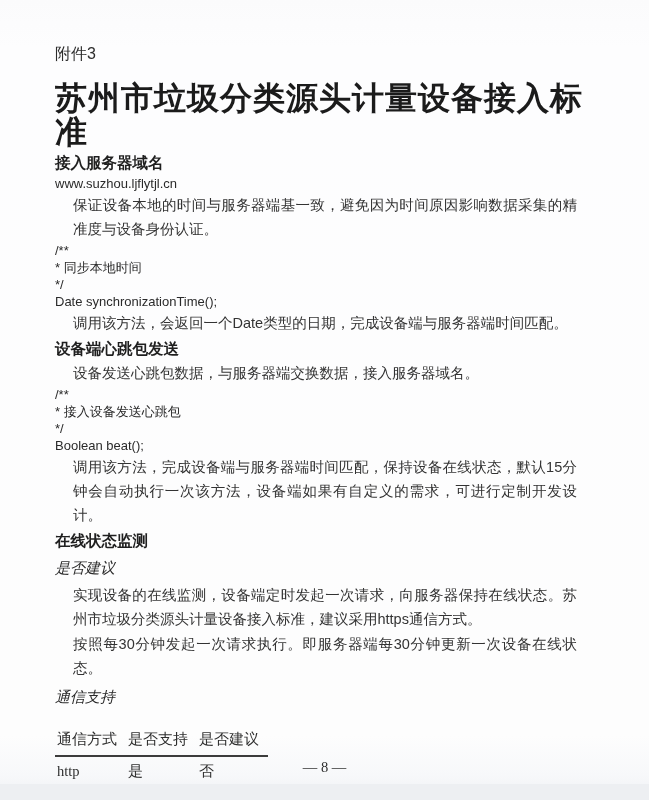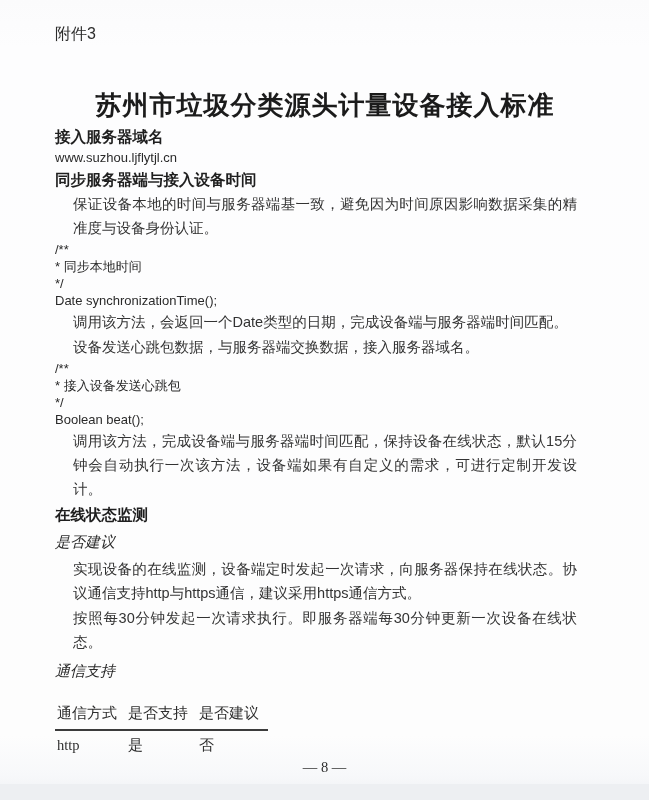--- a/index.html
+++ b/index.html
@@ -11,32 +11,32 @@
   .page {
     position: relative;
     width: 649px;
     height: 800px;
     margin: 0 auto;
     background: linear-gradient(180deg, #fbfbfc 0%, #fdfdfe 6%, #fdfdfd 92%, #f7f8fa 97%, #eef0f3 100%);
     overflow: hidden;
     color: #2f2f2f;
   }
   .content {
-    padding: 24px 54px 0 55px;
+    padding: 44px 54px 0 55px;
   }
   .attachment {
     font-size: 16px;
     color: #2c2c2c;
     line-height: 20px;
   }
   .doc-title {
-    margin-top: 45px;
-    text-align: center;
+    margin-top: 17px;
+    text-align: left;
     font-family: "Liberation Serif", "DejaVu Serif", serif;
-    font-size: 26px;
+    font-size: 32px;
     font-weight: bold;
     letter-spacing: 1px;
     color: #1b1b1b;
     line-height: 34px;
   }
   .body-start {
     margin-top: 48px;
   }
   .sec-heading {
     font-size: 15.5px;
@@ -116,38 +116,38 @@
 <div class="page">
   <div class="content">
 
     <div class="attachment">附件3</div>
 
     <div class="doc-title">苏州市垃圾分类源头计量设备接入标准</div>
 
     <div class="sec-heading body-start">接入服务器域名</div>
     <div class="code-line">www.suzhou.ljflytjl.cn</div>
 
-    <div class="sec-heading">同步服务器端与接入设备时间</div>
     <p class="para">保证设备本地的时间与服务器端基一致，避免因为时间原因影响数据采集的精准度与设备身份认证。</p>
     <div class="code-line">/**</div>
     <div class="code-line">* 同步本地时间</div>
     <div class="code-line">*/</div>
     <div class="code-line">Date synchronizationTime();</div>
     <p class="para">调用该方法，会返回一个Date类型的日期，完成设备端与服务器端时间匹配。</p>
 
+    <div class="sec-heading">设备端心跳包发送</div>
     <p class="para">设备发送心跳包数据，与服务器端交换数据，接入服务器域名。</p>
     <div class="code-line">/**</div>
     <div class="code-line">* 接入设备发送心跳包</div>
     <div class="code-line">*/</div>
     <div class="code-line">Boolean beat();</div>
     <p class="para">调用该方法，完成设备端与服务器端时间匹配，保持设备在线状态，默认15分钟会自动执行一次该方法，设备端如果有自定义的需求，可进行定制开发设计。</p>
 
     <div class="sec-heading">在线状态监测</div>
     <div class="sub-italic">是否建议</div>
-    <p class="para">实现设备的在线监测，设备端定时发起一次请求，向服务器保持在线状态。协议通信支持http与https通信，建议采用https通信方式。</p>
+    <p class="para">实现设备的在线监测，设备端定时发起一次请求，向服务器保持在线状态。苏州市垃圾分类源头计量设备接入标准，建议采用https通信方式。</p>
     <p class="para">按照每30分钟发起一次请求执行。即服务器端每30分钟更新一次设备在线状态。</p>
     <div class="sub-italic">通信支持</div>
 
     <table class="comm">
       <thead>
         <tr>
           <th>通信方式</th>
           <th>是否支持</th>
           <th>是否建议</th>
         </tr>

